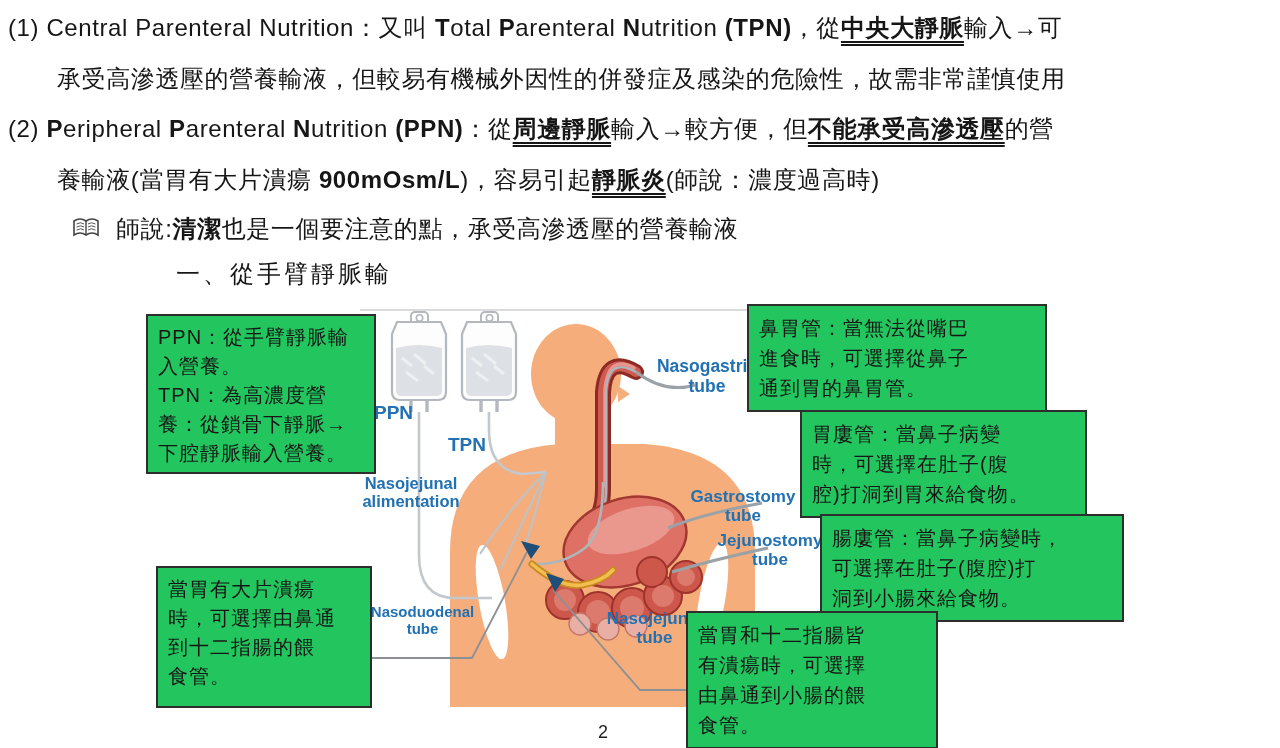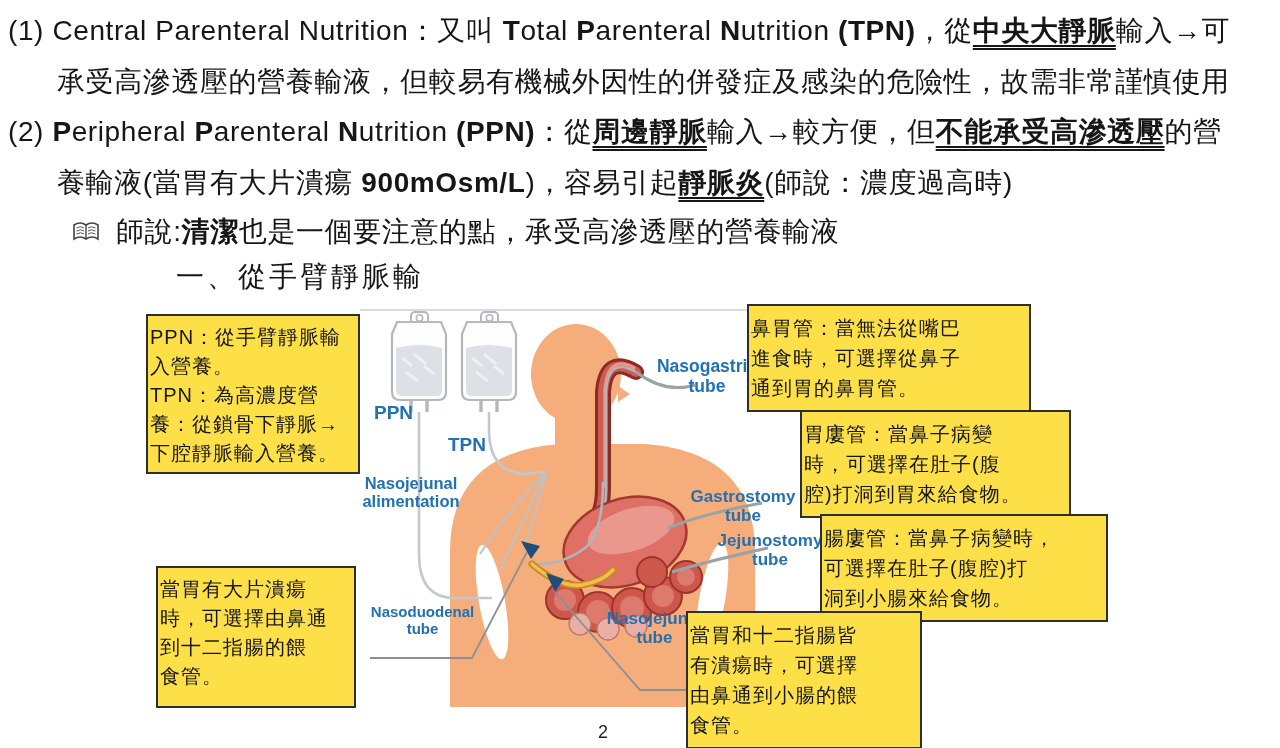--- a/index.html
+++ b/index.html
@@ -1,22 +1,22 @@
 <!DOCTYPE html>
 <html><head>
 <meta charset="utf-8">
 <style>
   html,body{margin:0;padding:0;background:#fff;}
   #page{position:relative;width:1280px;height:748px;background:#fff;overflow:hidden;
         font-family:"Liberation Sans","DejaVu Sans",sans-serif;color:#161616;}
   .abs{position:absolute;}
-  .mline{font-size:28px;white-space:nowrap;letter-spacing:0.6px;}
+  .mline{font-size:24px;white-space:nowrap;letter-spacing:0.6px;}
   .b{font-weight:bold;}
   .du{font-weight:bold;text-decoration:underline double;text-decoration-thickness:1.5px;text-underline-offset:5px;}
-  .callout{position:absolute;border:2px solid #2e2e2e;background:#fde047;padding:7px 2px;
+  .callout{position:absolute;border:2px solid #2e2e2e;background:#22c55e;padding:7px 10px;
            font-size:20px;line-height:30px;white-space:pre-line;letter-spacing:1px;z-index:3;}
   .dlabel{position:absolute;color:#2271b3;font-weight:bold;text-align:center;
           white-space:pre-line;line-height:1.12;z-index:2;}
   .pagenum{position:absolute;font-size:18px;color:#222;}
   svg{display:block;}
 </style>
 </head>
 <body>
 
 <div id="page">

